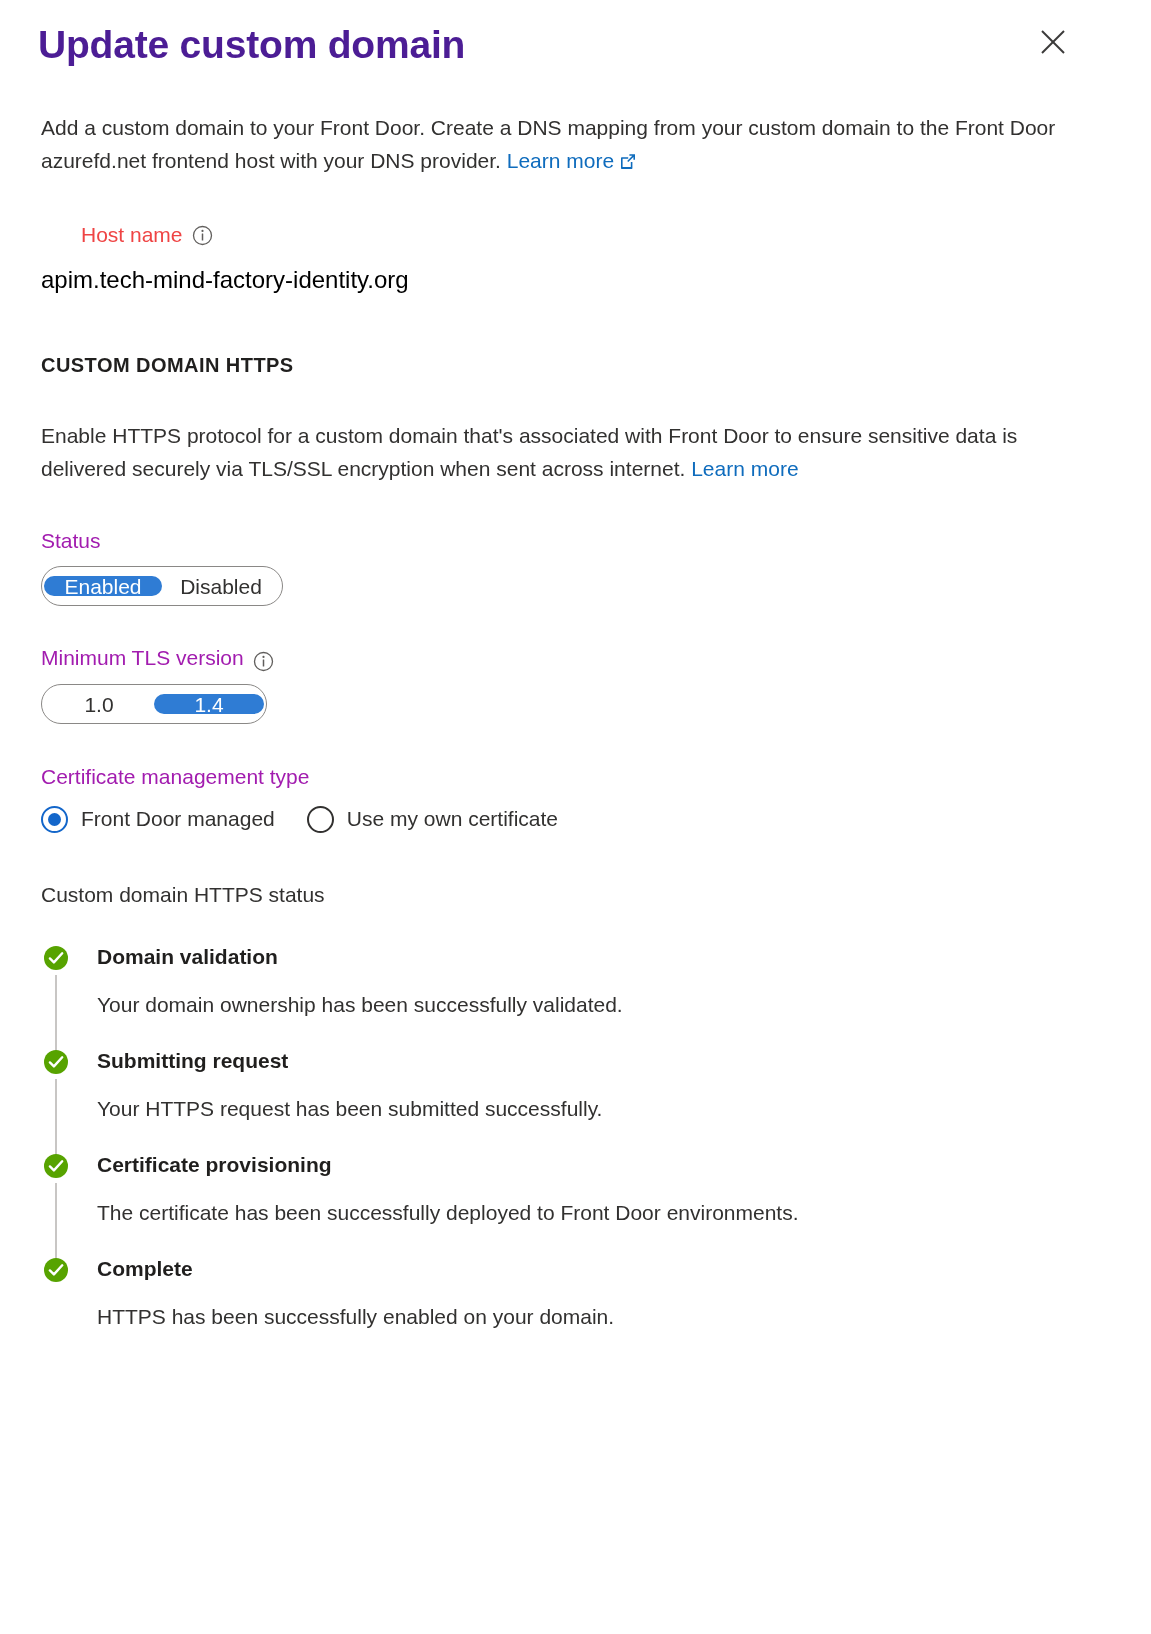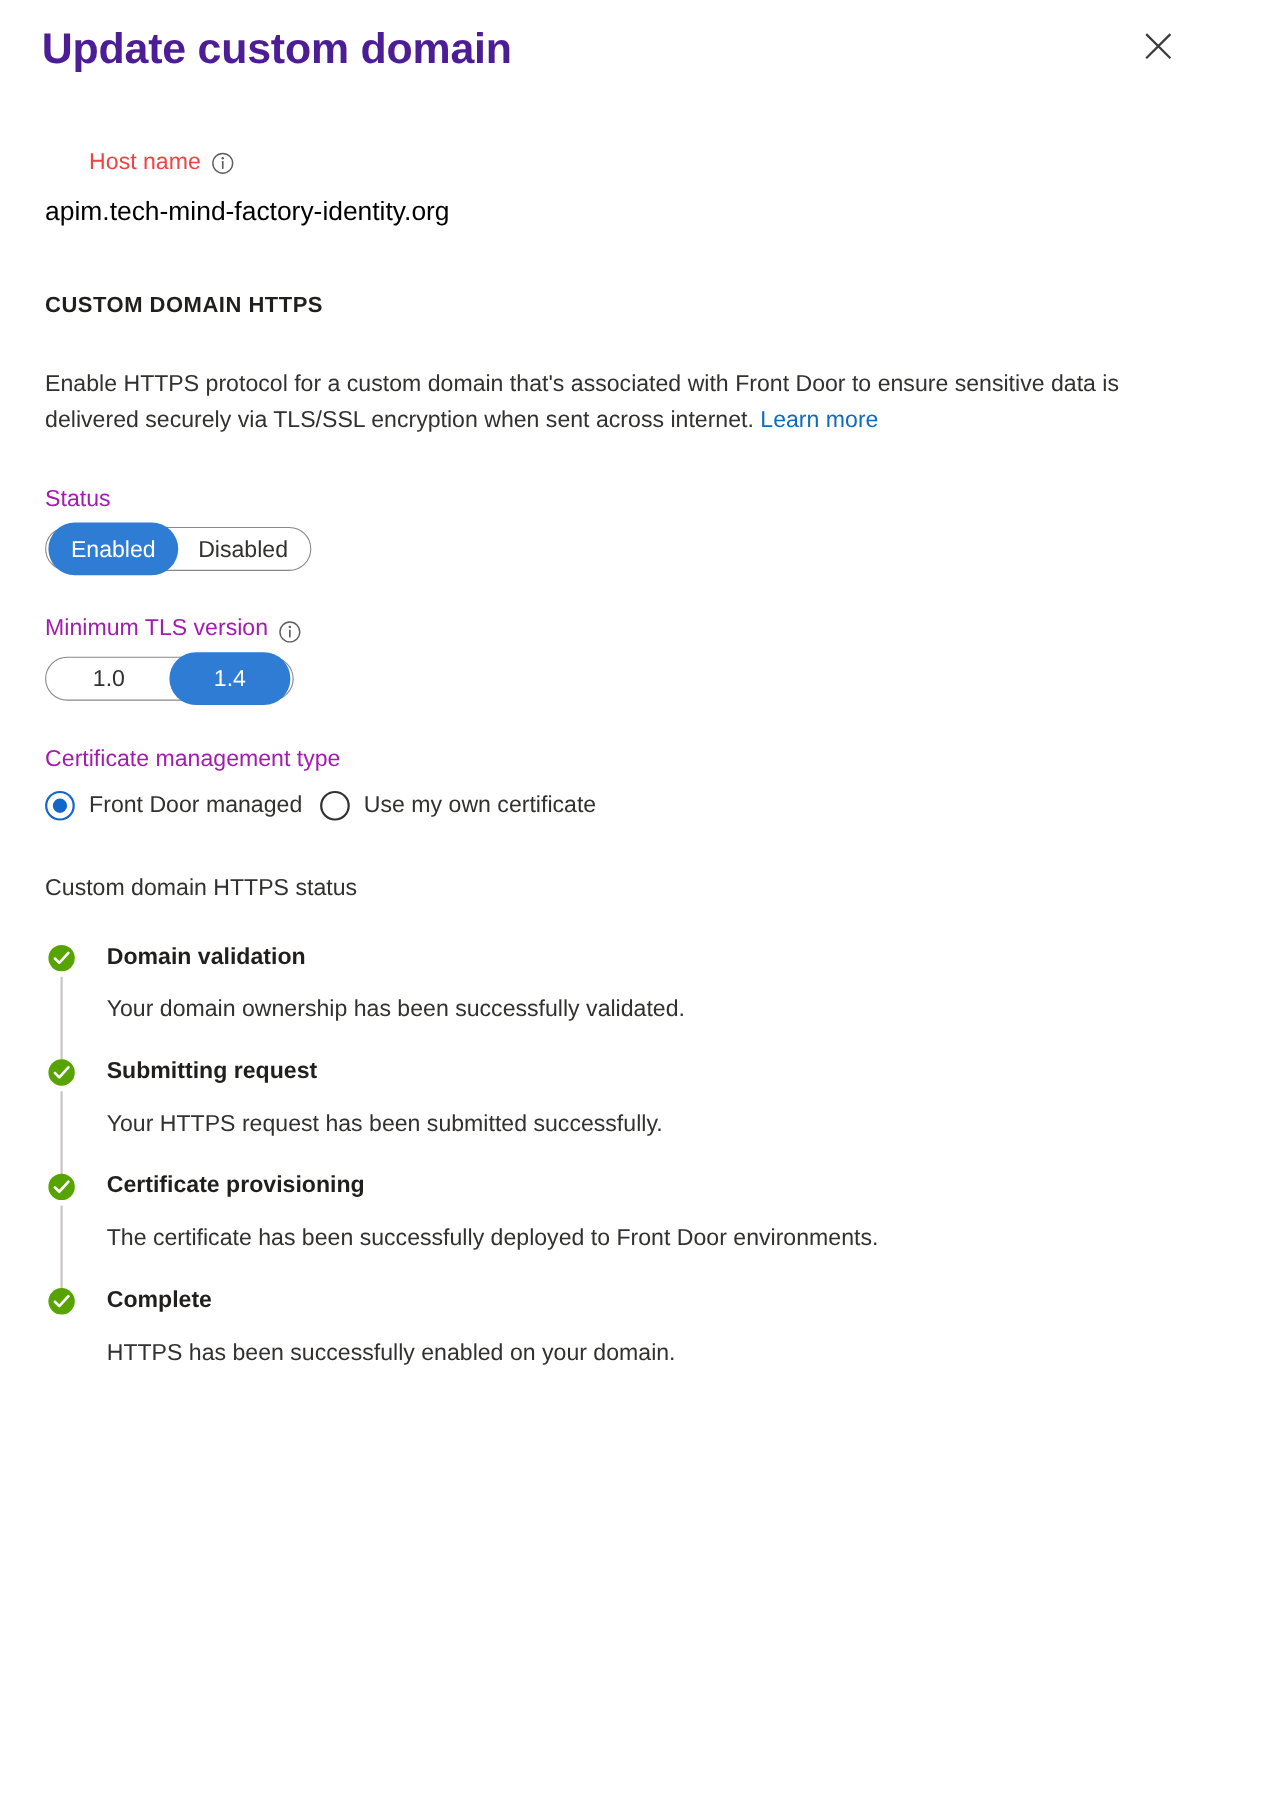--- a/index.html
+++ b/index.html
@@ -147,21 +147,21 @@
     border-radius: 999px;
     padding: 2px;
     margin-top: 11px;
     background: #fff;
     height: 40px;
   }
   .pill {
     display: inline-flex;
     align-items: center;
     justify-content: center;
-    height: 48px;
+    height: 20px;
     border-radius: 999px;
     font-size: 21px;
     line-height: 1;
     color: #323130;
     background: transparent;
     border: none;
     cursor: pointer;
     padding: 0 18px;
     font-family: inherit;
     white-space: nowrap;
@@ -173,21 +173,21 @@
   .pill-group.status .pill { min-width: 118px; }
   .pill-group.tls { margin-top: 12px; }
   .pill-group.tls .pill { min-width: 110px; }
 
   
   .radio-label { margin-top: 39px; }
   .radio-row {
     display: flex;
     align-items: center;
     margin-top: 14px;
-    gap: 16px;
+    gap: 32px;
   }
   .radio-option {
     display: flex;
     align-items: center;
     gap: 13px;
     cursor: pointer;
   }
   .radio-mark {
     width: 27px;
     height: 27px;
@@ -282,20 +282,24 @@
           <line x1="2" y1="2" x2="24" y2="24" stroke="#3b3a39" stroke-width="2"></line>
           <line x1="24" y1="2" x2="2" y2="24" stroke="#3b3a39" stroke-width="2"></line>
         </svg>
       </span>
     </button>
   </div>
 
   <div class="blade-body">
 
     
+    <p class="intro-text"><span>Add a custom domain to your Front Door. Create a DNS mapping from your custom domain to the Front Door azurefd.net frontend host with your DNS provider. </span><a class="link" href="#"><span>Learn more</span></a><span class="ext-icon"><svg width="17" height="17" viewBox="0 0 17 17" aria-hidden="true">
+            <path d="M2 4.2h7.2v1.6H3.6v8.2h8.2V9h1.6v6.2a.8.8 0 0 1-.8.8H2.8a.8.8 0 0 1-.8-.8V5a.8.8 0 0 1 .8-.8z" fill="#0f6cbd"></path>
+            <path d="M10.4 1.2H16v5.6h-1.6V3.9l-5.1 5.1-1.1-1.1 5.1-5.1h-2.9z" fill="#0f6cbd"></path>
+          </svg></span></p>
 
     
     <div class="field-label host-name-label">
       <span>Host name</span>
       <span class="info-icon">
         <svg width="21" height="21" viewBox="0 0 21 21" aria-hidden="true">
           <circle cx="10.5" cy="10.5" r="9" fill="none" stroke="#605e5c" stroke-width="1.3"></circle>
           <circle cx="10.5" cy="5.9" r="1.1" fill="#605e5c"></circle>
           <rect x="9.75" y="8.4" width="1.5" height="7.2" rx="0.4" fill="#605e5c"></rect>
         </svg>

